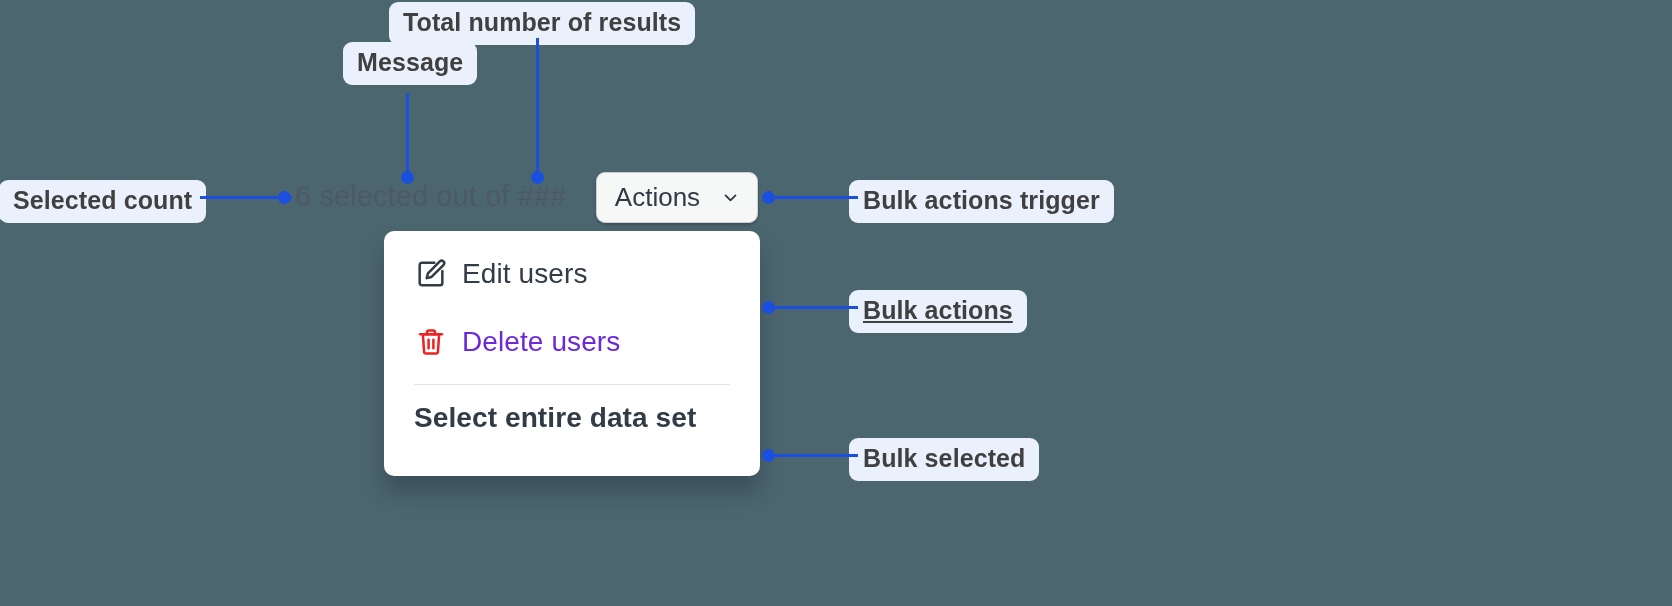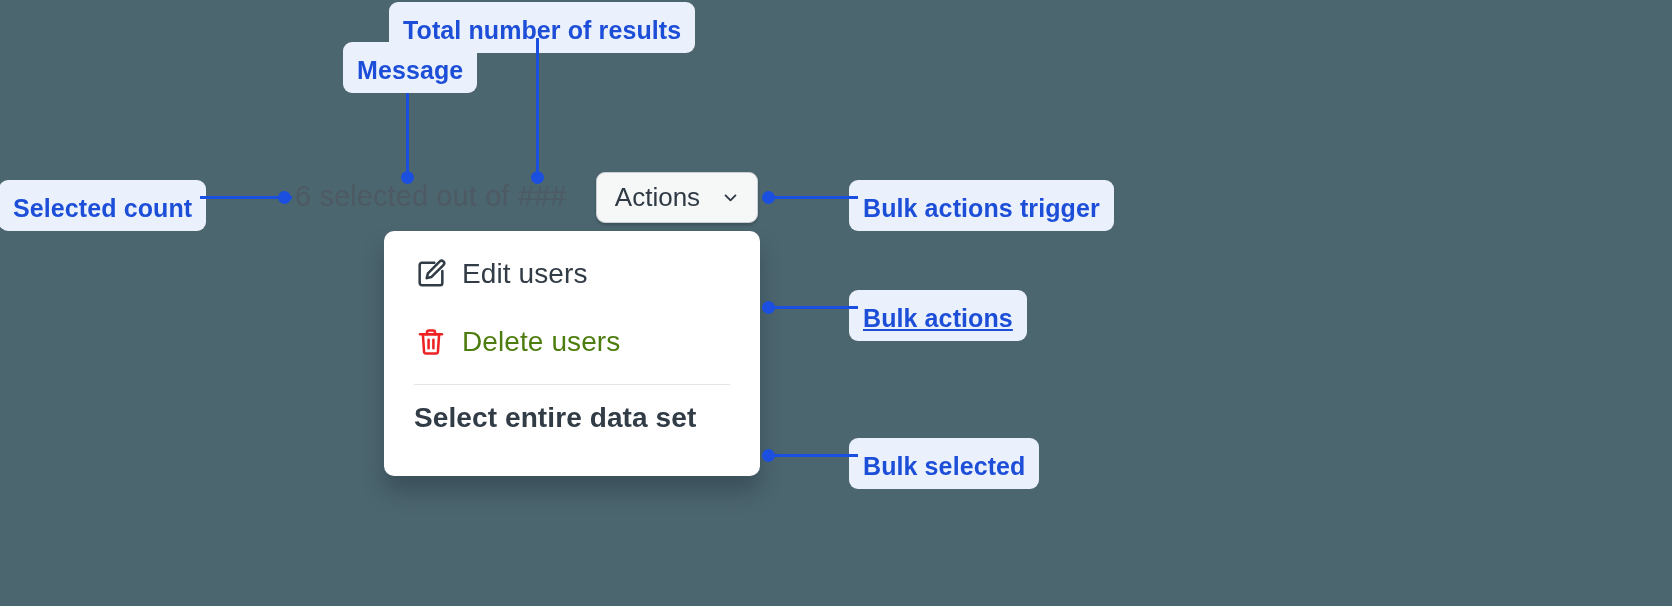--- a/index.html
+++ b/index.html
@@ -12,26 +12,26 @@
     background: #4c6670;
     font-family: "Liberation Sans", sans-serif;
     overflow: hidden;
     position: relative;
   }
 
   
   .pill {
     position: absolute;
     background: #eaf1fd;
-    color: #1d4ed8;
+    color: #404040;
     font-size: 25px;
     font-weight: 700;
     letter-spacing: 0.1px;
     border-radius: 9px;
-    padding: 14px 14px 8px 14px;
+    padding: 6px 14px 8px 14px;
     white-space: nowrap;
     line-height: 1.15;
     box-sizing: border-box;
   }
 
   
   .conn-v {
     position: absolute;
     width: 3px;
     background: #1a4fe0;
@@ -122,21 +122,21 @@
     justify-content: center;
     flex: none;
   }
   .menu-item .mi-text {
     font-size: 28px;
     color: #323c46;
     letter-spacing: 0.1px;
     white-space: nowrap;
   }
   .menu-item.no-icon .mi-text { margin-left: 30px; }
-  .menu-item.danger .mi-text { color: #4d7c0f; }
+  .menu-item.danger .mi-text { color: #6d28d9; }
 
   .menu-divider {
     position: absolute;
     left: 30px;
     width: 316px;
     height: 1px;
     background: #e2e4e6;
     top: 384px;
   }
 </style>

